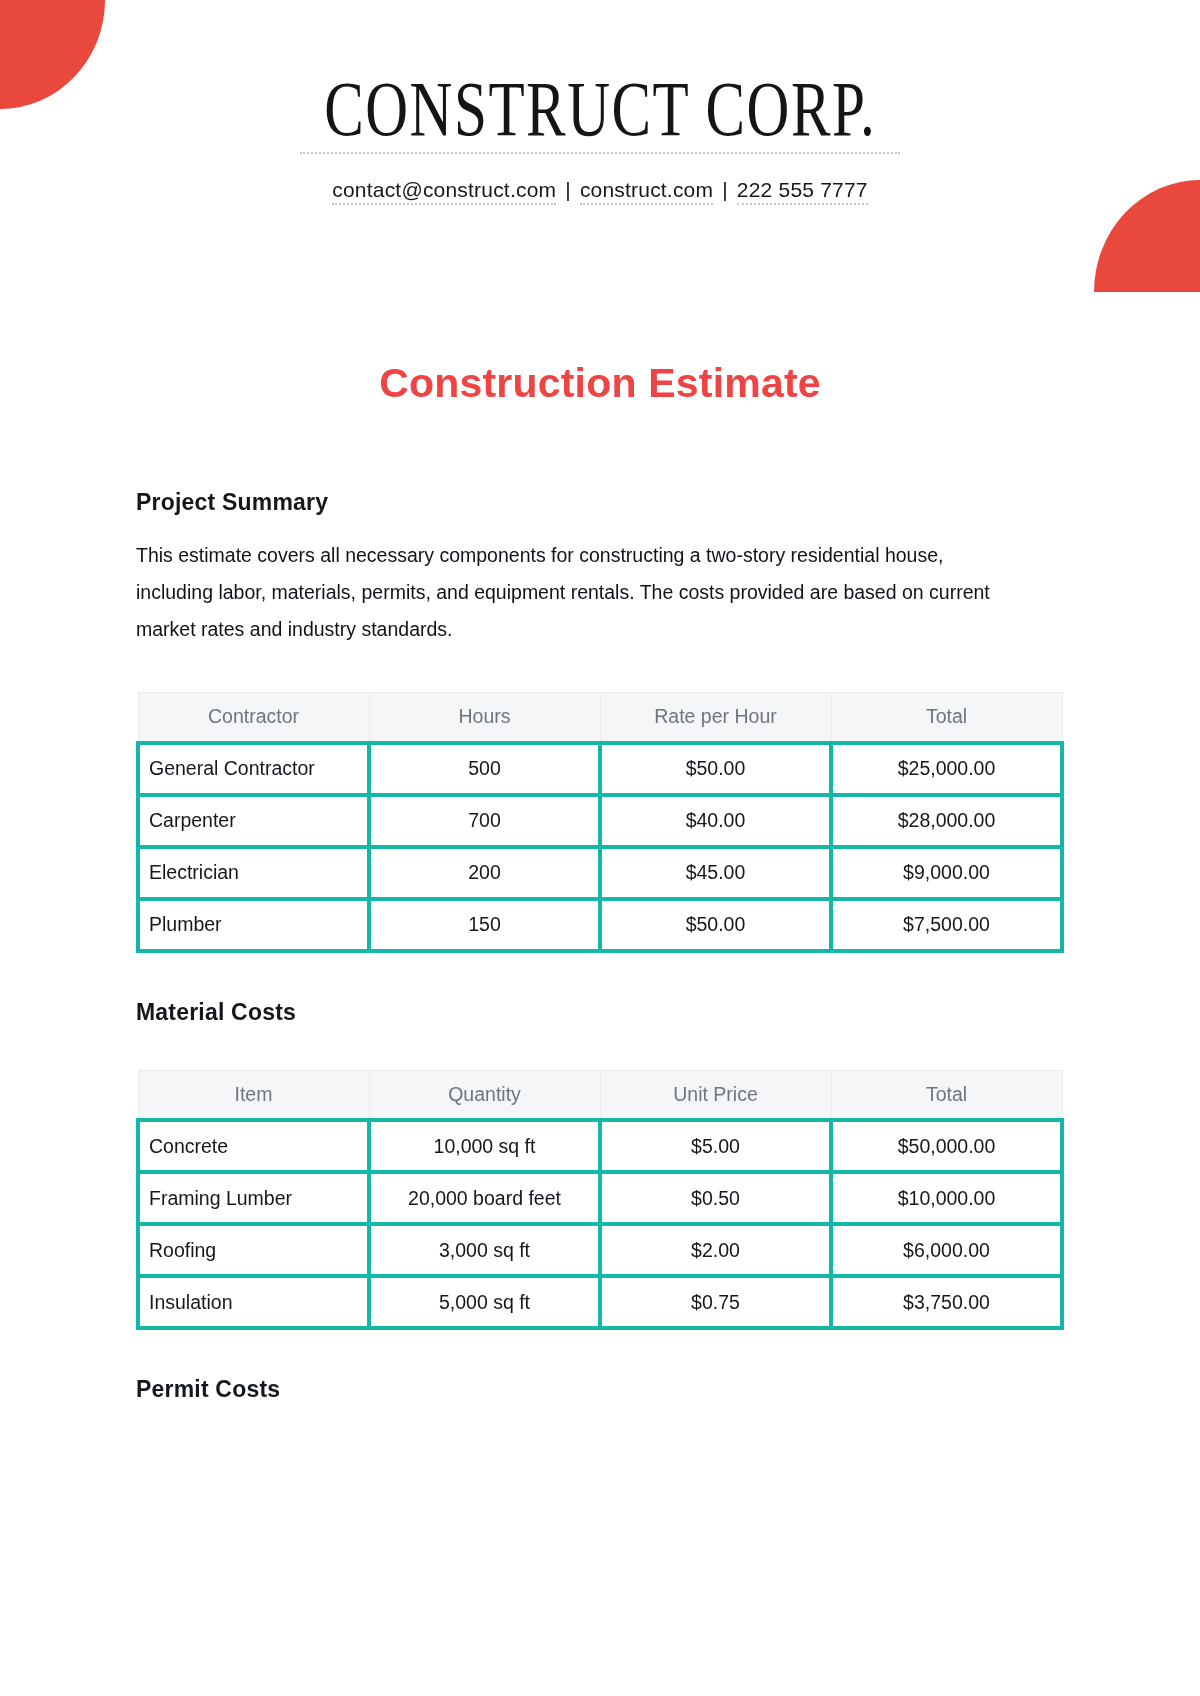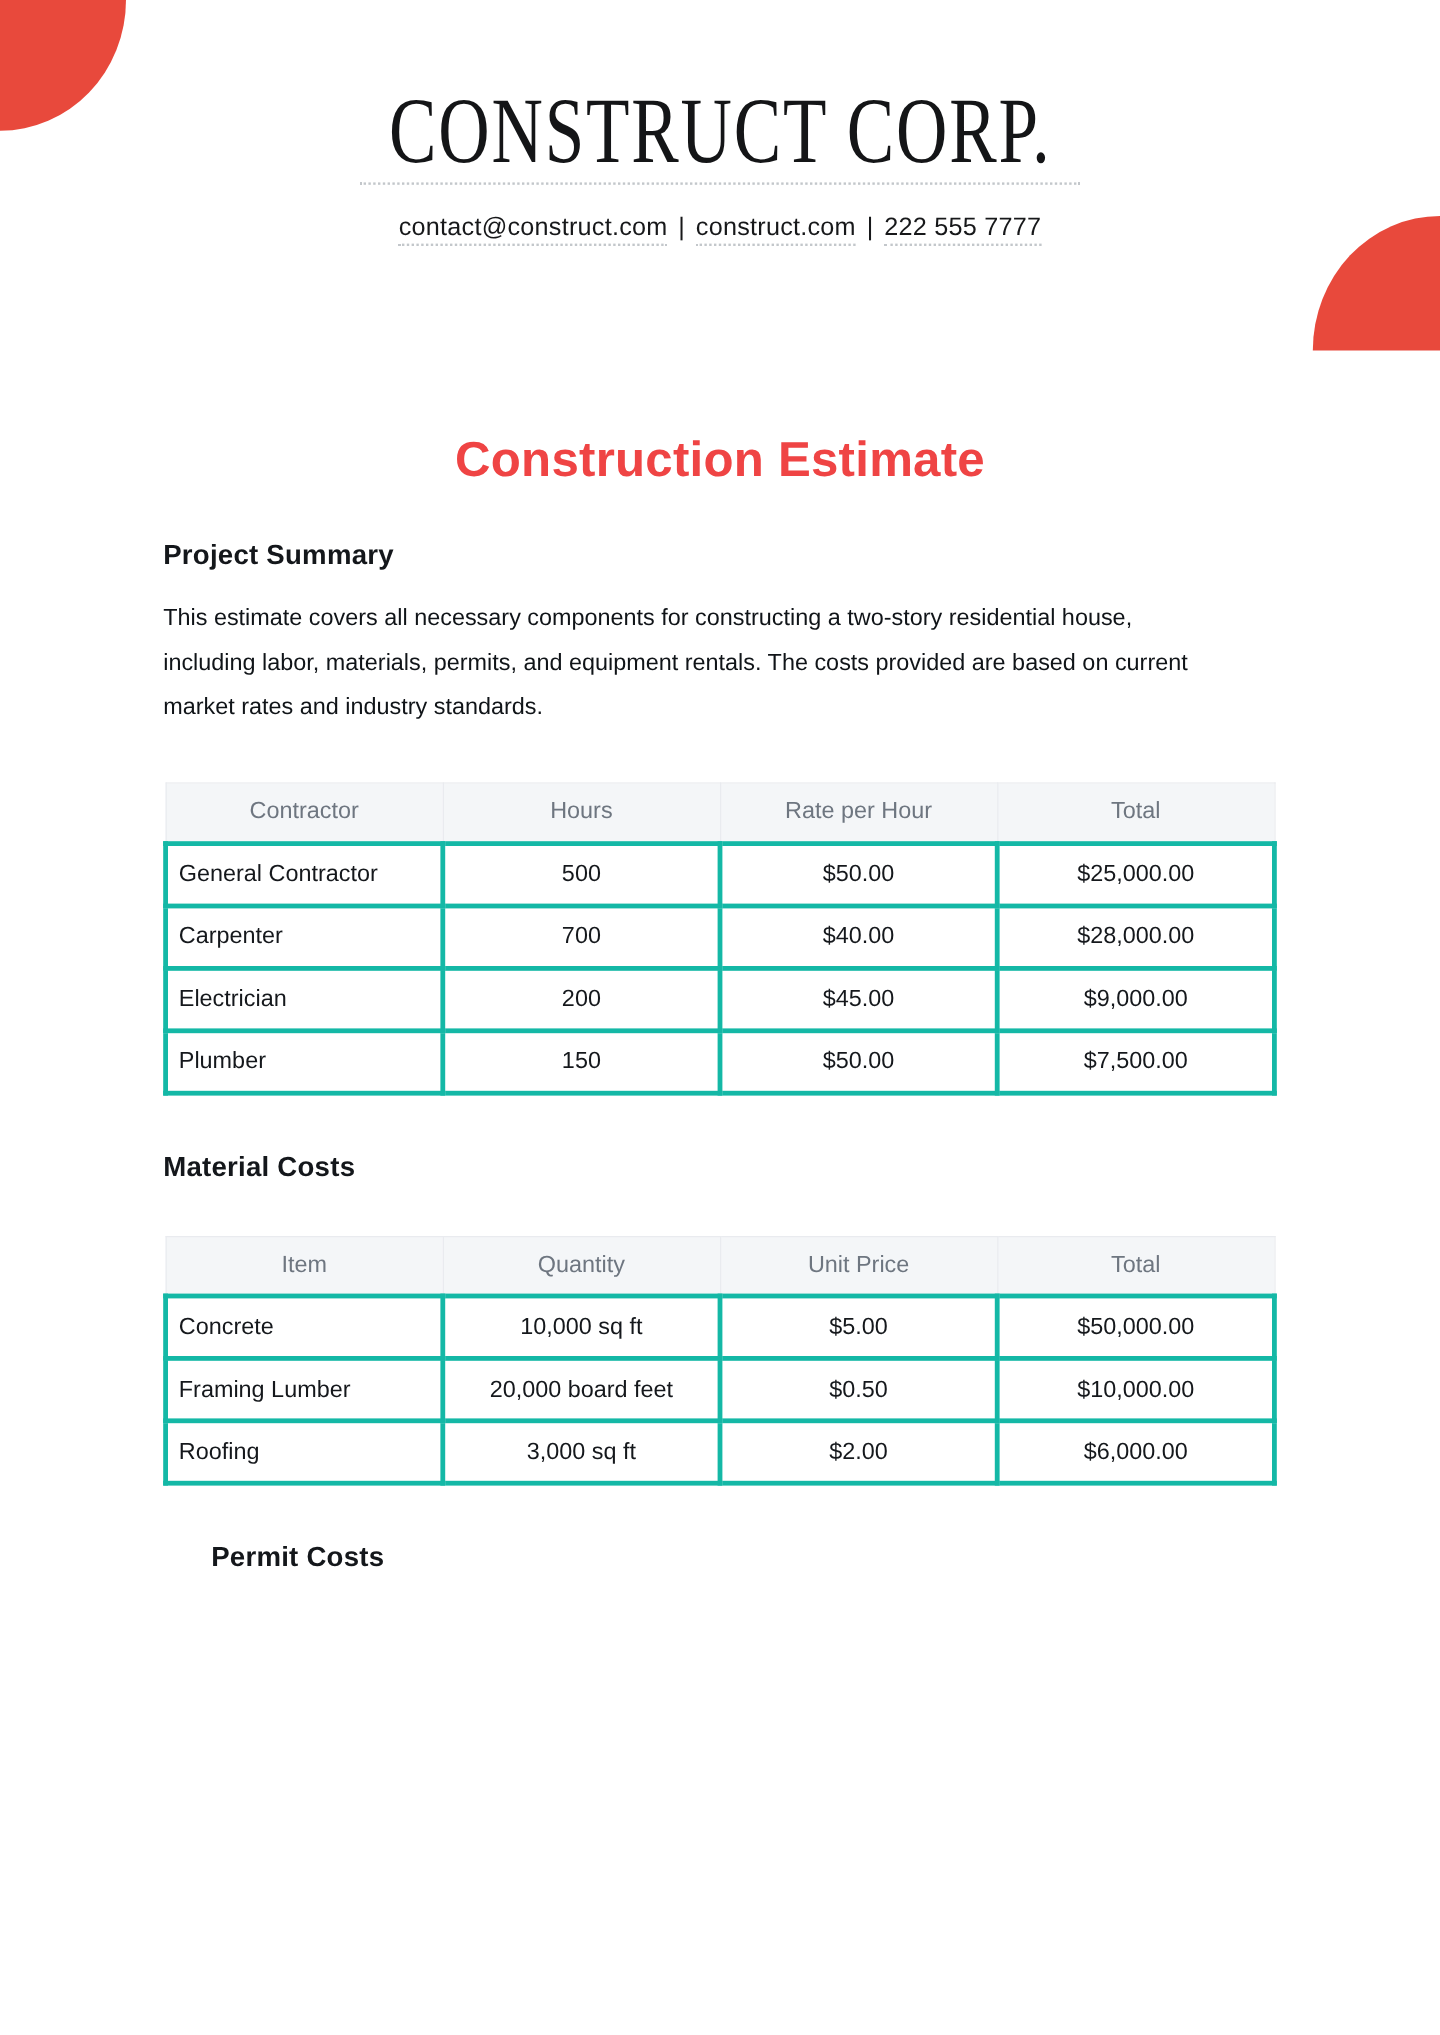--- a/index.html
+++ b/index.html
@@ -67,31 +67,31 @@
     color:#ef4444;
     letter-spacing:0.2px;
   }
   .content { margin:0 136px; }
   .section-heading {
     font-size:23px;
     font-weight:700;
     color:#14171b;
     letter-spacing:0.2px;
   }
-  .h-summary { margin-top:42px; }
+  .h-summary { margin-top:82px; }
   .summary-text {
     margin-top:21px;
     max-width:880px;
     font-size:19.5px;
     line-height:37px;
     color:#101418;
   }
   .h-labor { margin-top:34px; }
   .h-material { margin-top:46px; }
-  .h-permit { margin-top:46px;margin-left:40px; }
+  .h-permit { margin-top:46px; }
   table {
     width:100%;
     margin-top:44px;
     border-collapse:collapse;
     table-layout:fixed;
   }
   thead th {
     background:#F4F6F8;
     color:#6E7680;
     font-weight:400;
@@ -190,18 +190,24 @@
           <td>20,000 board feet</td>
           <td>$0.50</td>
           <td>$10,000.00</td>
         </tr>
         <tr>
           <td>Roofing</td>
           <td>3,000 sq ft</td>
           <td>$2.00</td>
           <td>$6,000.00</td>
         </tr>
+        <tr>
+          <td>Insulation</td>
+          <td>5,000 sq ft</td>
+          <td>$0.75</td>
+          <td>$3,750.00</td>
+        </tr>
       </tbody>
   </table>
 
   <h2 class="section-heading h-permit">Permit Costs</h2>
 
 </div>
 
 </body></html>

